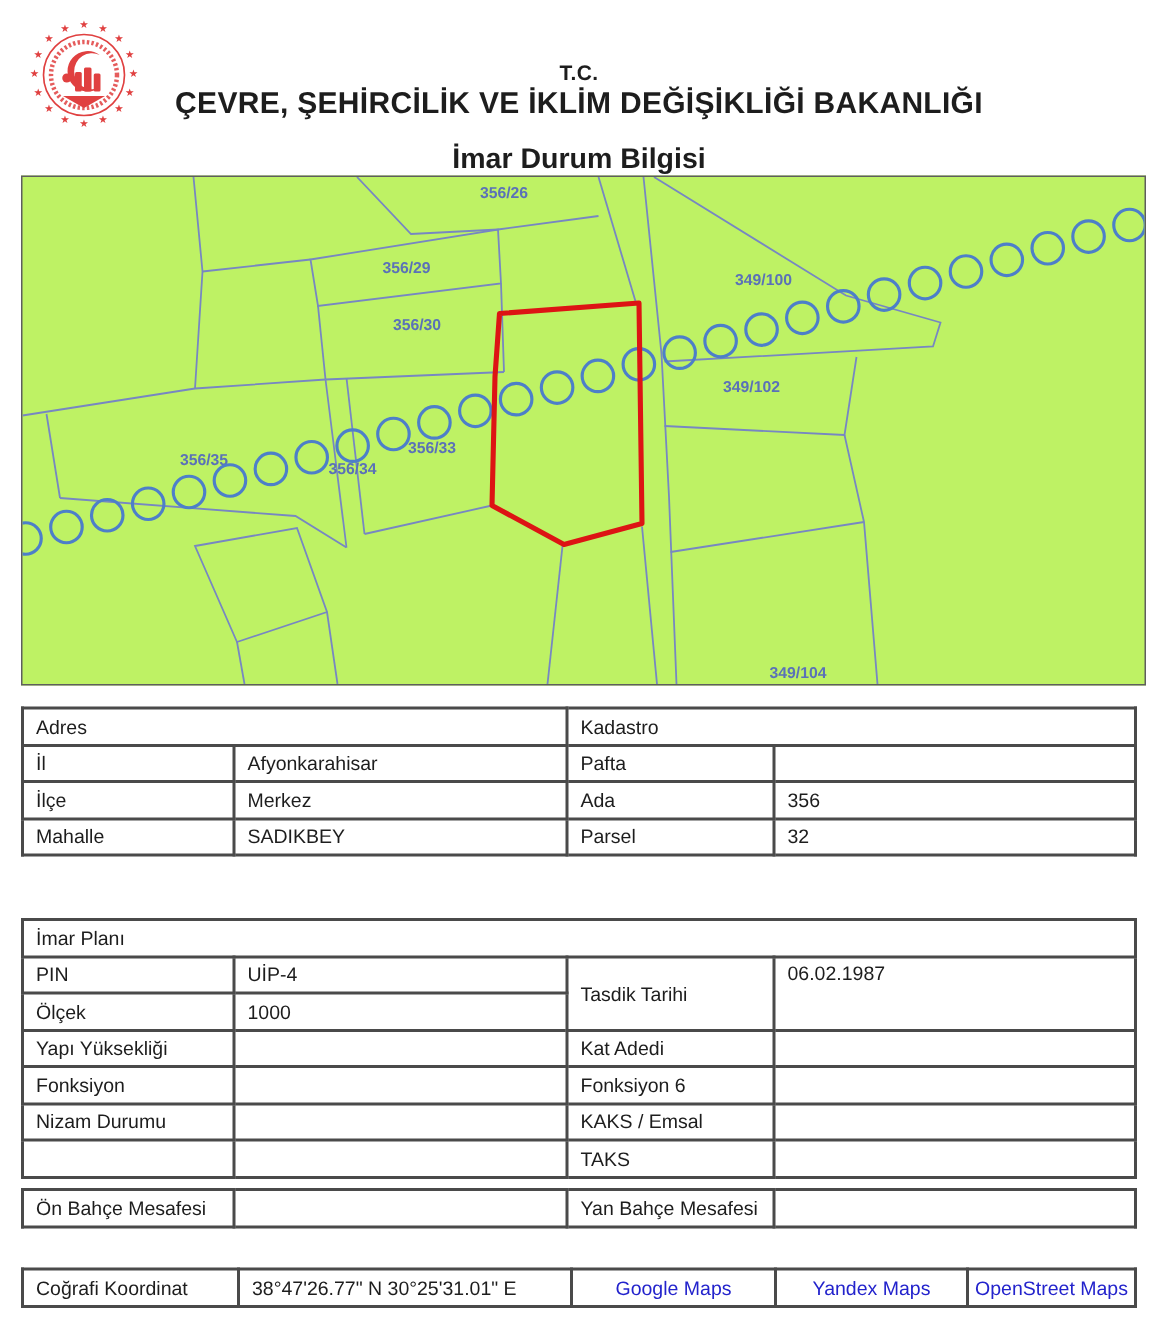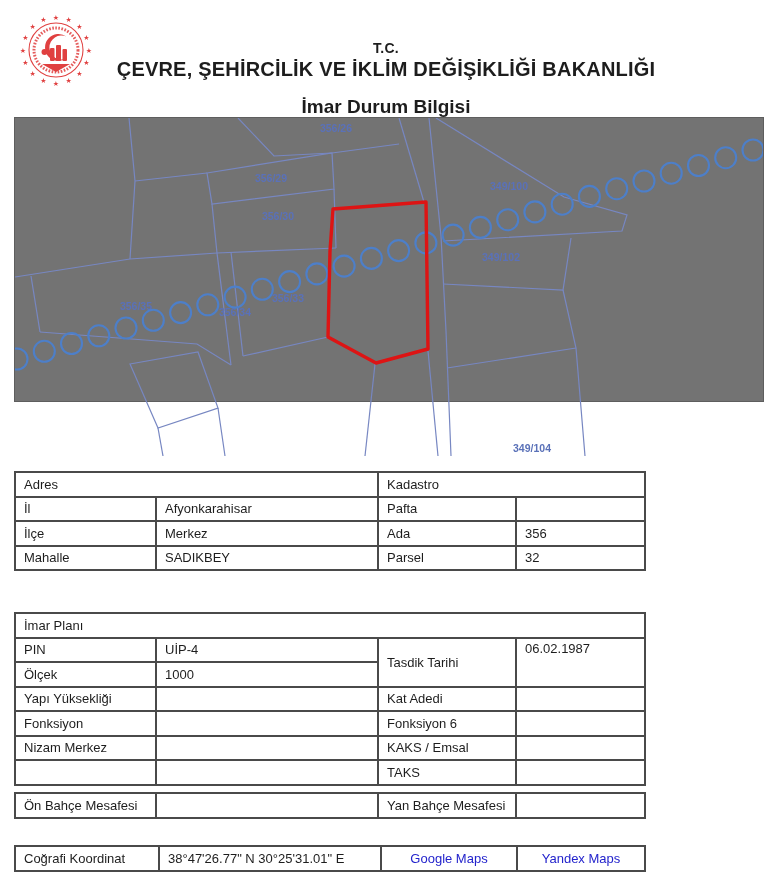--- a/index.html
+++ b/index.html
@@ -17,29 +17,29 @@
   .page{position:relative;width:772px;height:884px;background:#ffffff;overflow:hidden;}
 
   
   .logo{position:absolute;left:18px;top:12px;width:76px;height:76px;}
   .titles{position:absolute;left:0;top:16px;width:100%;text-align:center;margin-top:24px;}
   .t-tc{font-size:14px;font-weight:bold;letter-spacing:.3px;}
   .t-ministry{font-size:20px;font-weight:bold;margin-top:2px;letter-spacing:.2px;}
   .t-sub{font-size:19px;margin-top:15px;font-weight:bold;text-align:center;}
 
   
-  .map-wrap{position:absolute;left:14px;top:117px;width:750px;height:285px;border:1px solid #5e5e5e;background:#737373;}
+  .map-wrap{position:absolute;left:14px;top:117px;width:750px;height:340px;border:1px solid #5e5e5e;background:#bef264;}
   .mapsvg{display:block;}
   .plines polyline,.plines polygon{fill:none;stroke:var(--map-line);stroke-width:1.2;}
   .mlabels text{fill:var(--map-label);font-size:10.5px;font-weight:bold;font-family:"Liberation Sans",sans-serif;text-anchor:middle;}
   .mcircles circle{fill:none;stroke:var(--map-circle);stroke-width:2.1;}
   .selpoly{fill:none;stroke:var(--sel-red);stroke-width:3.4;stroke-linejoin:round;}
 
   
-  table{border-collapse:collapse;table-layout:fixed;width:632px;position:absolute;left:14px;}
+  table{border-collapse:collapse;table-layout:fixed;width:744px;position:absolute;left:14px;}
   td{border:2px solid var(--border);height:24.5px;font-size:13px;padding:0 4px 0 8px;color:var(--text);
      vertical-align:middle;overflow:hidden;white-space:nowrap;background:#fff;}
   .t1{top:471px;}
   .t2{top:612px;}
   .t3{top:792px;}
   .t4{top:845px;}
   td.vtop{vertical-align:top;padding-top:2px;}
   td.linkcell{text-align:center;padding:3px;}
   .maplink{color:var(--link-blue);cursor:pointer;}
 
@@ -225,21 +225,21 @@
       <td>Kat Adedi</td>
       <td></td>
     </tr>
     <tr>
       <td>Fonksiyon</td>
       <td></td>
       <td>Fonksiyon 6</td>
       <td></td>
     </tr>
     <tr>
-      <td>Nizam Merkez</td>
+      <td>Nizam Durumu</td>
       <td></td>
       <td>KAKS / Emsal</td>
       <td></td>
     </tr>
     <tr>
       <td></td>
       <td></td>
       <td>TAKS</td>
       <td></td>
     </tr>

